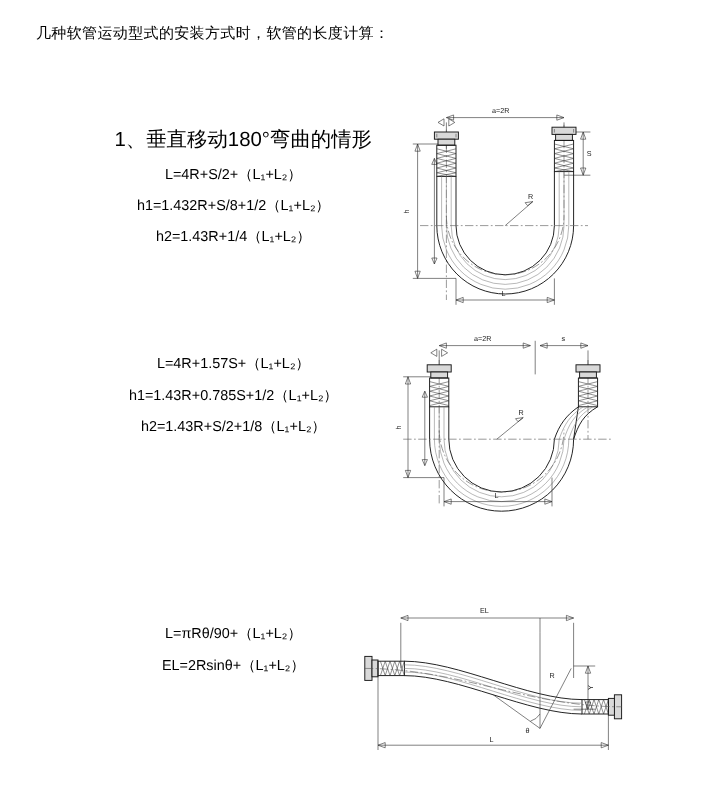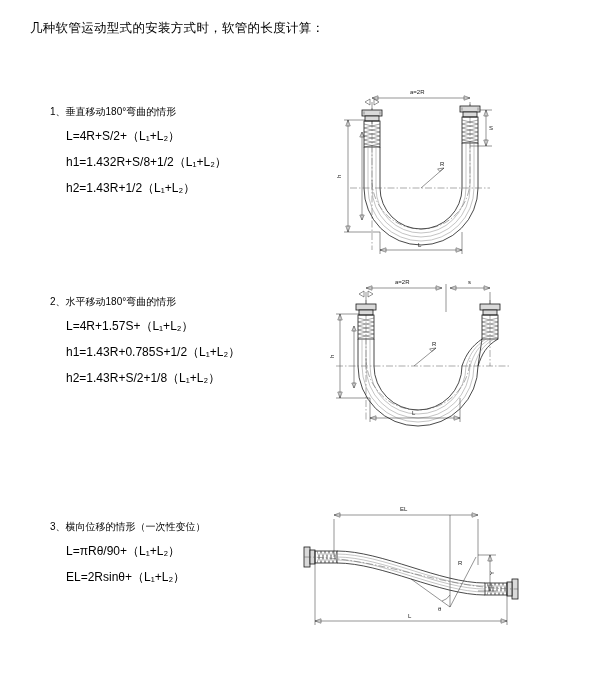--- a/index.html
+++ b/index.html
@@ -37,28 +37,30 @@
   .sec2 { top: 295px; }
   .sec3 { top: 520px; }
 
   .text-block {
     position: absolute;
     left: 50px;
     top: 0;
     width: 260px;
   }
   .sec-title {
-    font-size: 10px;
+    font-size: 17px;
     margin: 0 0 9px 0;
     white-space: nowrap;
+    text-align: right;
   }
   .formula {
     font-size: 12px;
-    margin: 0 0 9px 16px;
+    margin: 0 0 9px 29px;
     white-space: nowrap;
+    text-align: center;
   }
   .fig {
     position: absolute;
     top: -25px;
   }
   .fig1 { left: 310px; }
   .fig2 { left: 310px; }
   .fig3 { left: 290px; }
 
   svg { display: block; }
@@ -81,21 +83,21 @@
 
 <div class="page">
 
   <div class="heading">几种软管运动型式的安装方式时，软管的长度计算：</div>
 
   <div class="section sec1">
     <div class="text-block">
       <p class="sec-title">1、垂直移动180°弯曲的情形</p>
       <p class="formula">L=4R+S/2+（L₁+L₂）</p>
       <p class="formula">h1=1.432R+S/8+1/2（L₁+L₂）</p>
-      <p class="formula">h2=1.43R+1/2（L₁+L₂）</p>
+      <p class="formula">h2=1.43R+1/4（L₁+L₂）</p>
     </div>
 
     <div class="fig fig1">
       <svg width="220" height="200" viewBox="0 0 220 200">
 
         <line class="dim" x1="62" y1="18" x2="160" y2="18"></line>
         <path class="dim" d="M62 18 l6 -2.2 v4.4 z" fill="#2b2b2b"></path>
         <path class="dim" d="M160 18 l-6 -2.2 v4.4 z" fill="#2b2b2b"></path>
         <text class="dimtext" x="100" y="14">a=2R</text>
 
@@ -184,21 +186,20 @@
         <line class="dim" x1="152" y1="152" x2="152" y2="174"></line>
 
         <path class="dim" d="M55 22 l5 -3 v6 z" fill="none"></path>
         <path class="dim" d="M69 22 l-5 -3 v6 z" fill="none"></path>
       </svg>
     </div>
   </div>
 
   <div class="section sec2">
     <div class="text-block">
-      <p class="sec-title">2、水平移动180°弯曲的情形</p>
       <p class="formula">L=4R+1.57S+（L₁+L₂）</p>
       <p class="formula">h1=1.43R+0.785S+1/2（L₁+L₂）</p>
       <p class="formula">h2=1.43R+S/2+1/8（L₁+L₂）</p>
     </div>
 
     <div class="fig fig2">
       <svg width="220" height="180" viewBox="0 0 220 180">
 
         <line class="dim" x1="56" y1="18" x2="132" y2="18"></line>
         <path class="dim" d="M56 18 l6 -2.2 v4.4 z" fill="#2b2b2b"></path>
@@ -287,21 +288,20 @@
         <line class="dim" x1="150" y1="128" x2="150" y2="152"></line>
 
         <path class="dim" d="M49 24 l5 -3 v6 z" fill="none"></path>
         <path class="dim" d="M63 24 l-5 -3 v6 z" fill="none"></path>
       </svg>
     </div>
   </div>
 
   <div class="section sec3">
     <div class="text-block">
-      <p class="sec-title">3、横向位移的情形（一次性变位）</p>
       <p class="formula">L=πRθ/90+（L₁+L₂）</p>
       <p class="formula">EL=2Rsinθ+（L₁+L₂）</p>
     </div>
 
     <div class="fig fig3">
       <svg width="260" height="140" viewBox="0 0 260 140">
 
         <line class="dim" x1="44" y1="20" x2="188" y2="20"></line>
         <path class="dim" d="M44 20 l6 -2.2 v4.4 z" fill="#2b2b2b"></path>
         <path class="dim" d="M188 20 l-6 -2.2 v4.4 z" fill="#2b2b2b"></path>

